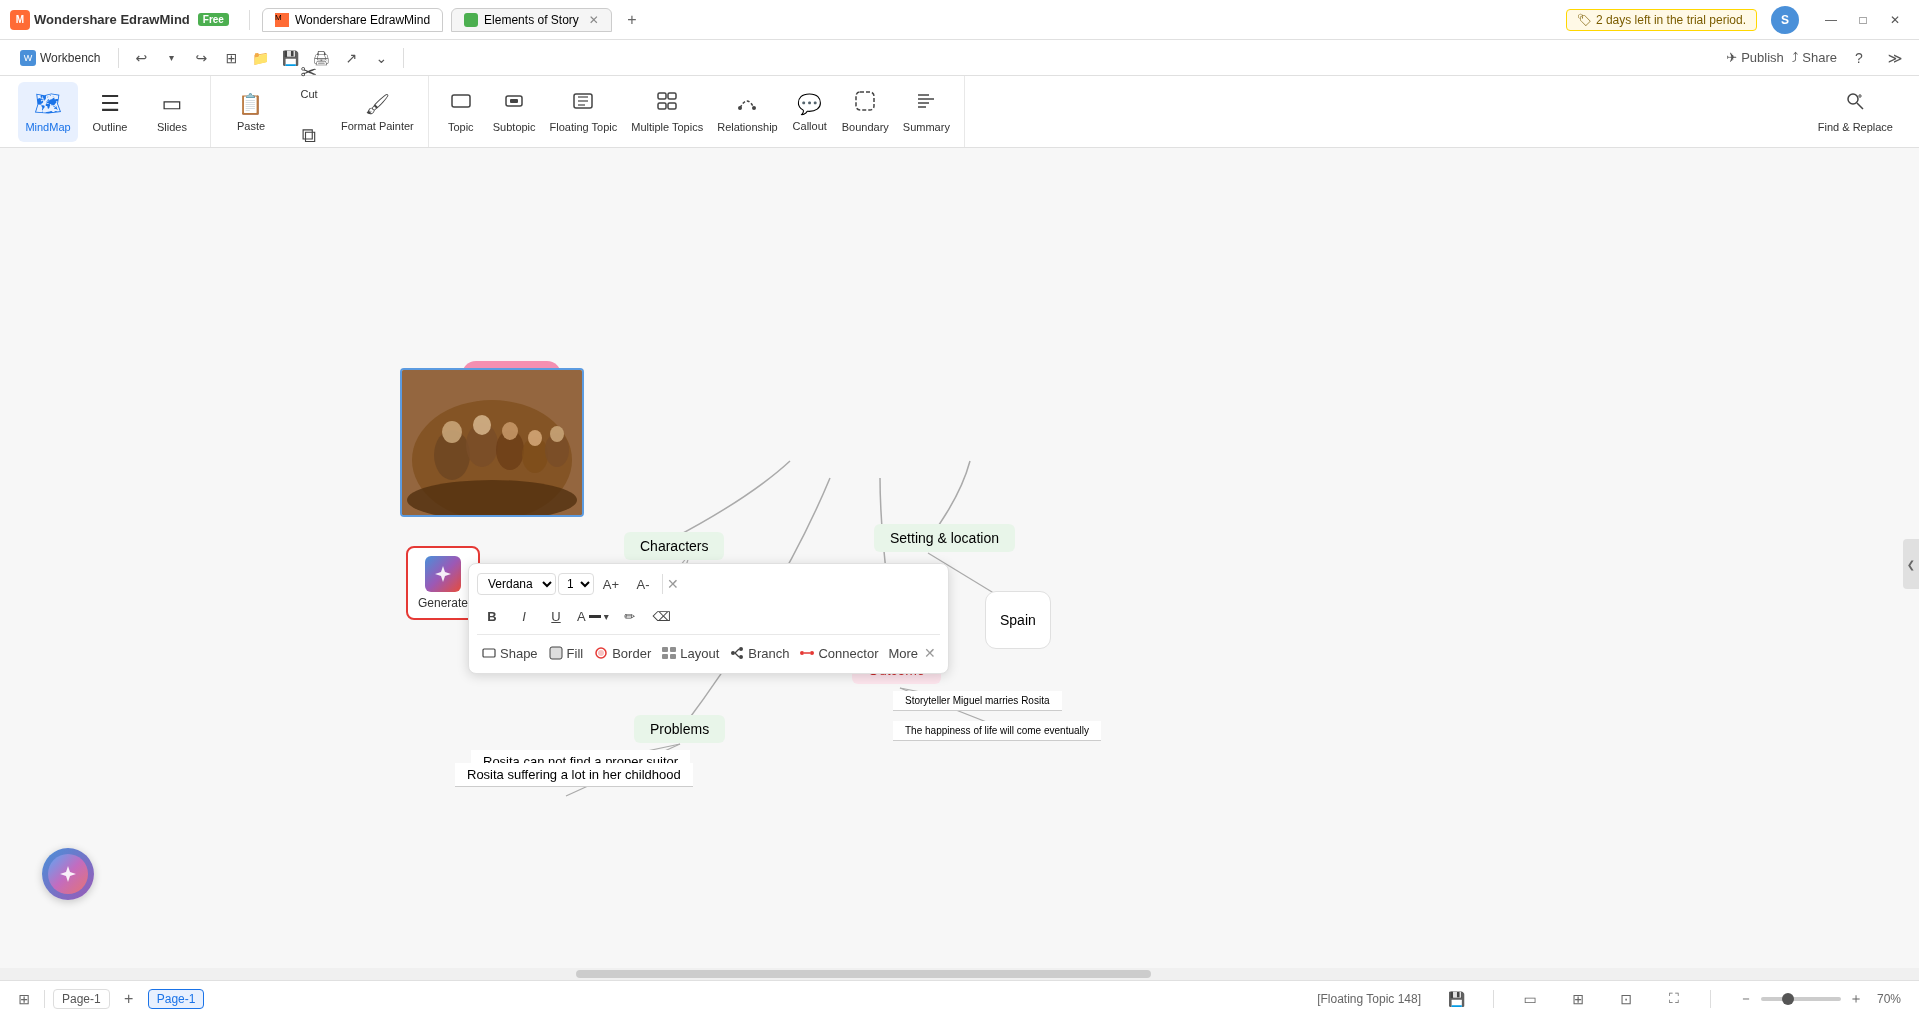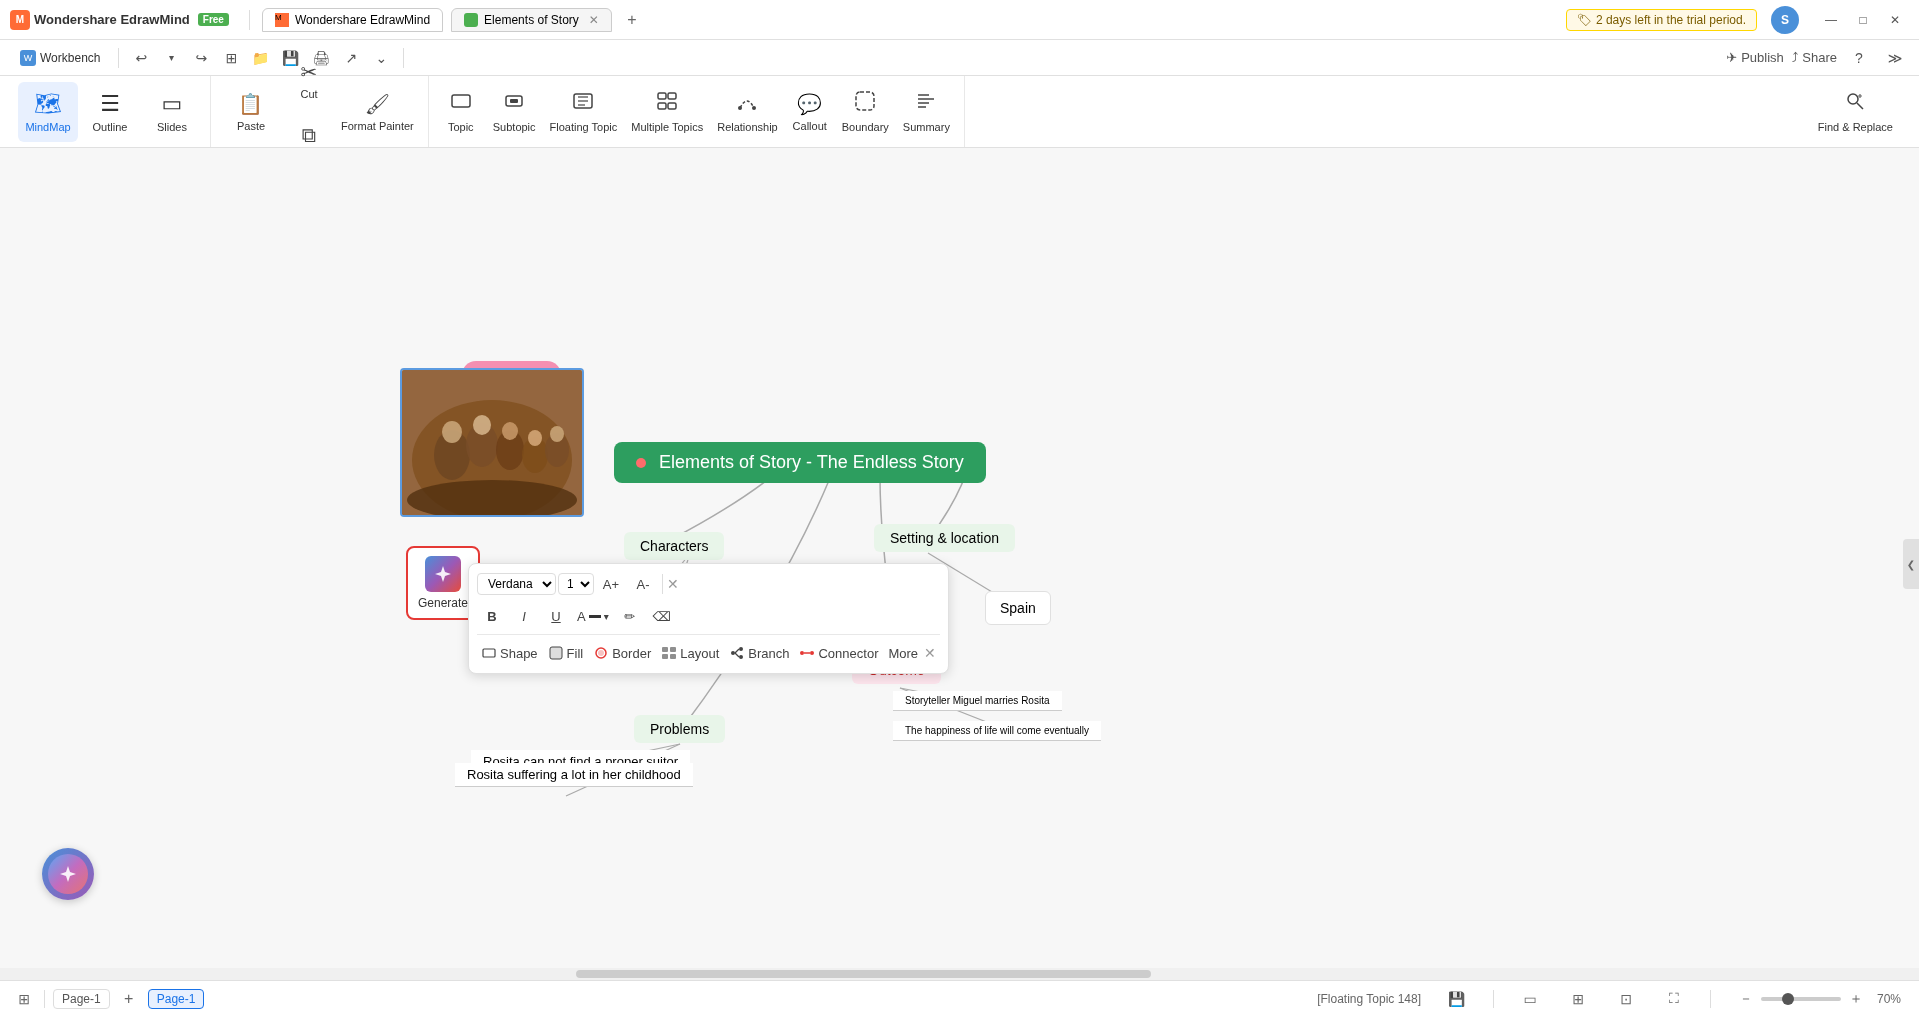--- a/index.html
+++ b/index.html
@@ -104,21 +104,21 @@
     .status-page-btn.active { background: #e8f0fe; border-color: #1a73e8; color: #1a73e8; }
     .status-sep { width: 1px; height: 18px; background: #ddd; }
     .status-right { margin-left: auto; display: flex; align-items: center; gap: 24px; }
     .zoom-control { display: flex; align-items: center; gap: 4px; }
     .zoom-btn { width: 22px; height: 22px; border: none; background: none; cursor: pointer; font-size: 14px; color: #666; border-radius: 3px; }
     .zoom-slider { width: 80px; -webkit-appearance: none; height: 4px; border-radius: 2px; background: #ccc; outline: none; cursor: pointer; }
     .zoom-slider::-webkit-slider-thumb { -webkit-appearance: none; width: 12px; height: 12px; border-radius: 50%; background: #555; cursor: pointer; }
     .status-icon-btn { width: 24px; height: 24px; border: none; background: none; cursor: pointer; border-radius: 3px; display: flex; align-items: center; justify-content: center; color: #666; font-size: 14px; }
 
     
-    .node-spain { position: absolute; background: #fff; border-radius: 6px; padding: 8px 14px; font-size: 14px; cursor: pointer; z-index: 5; border: 1px solid #e0e0e0; }
+    .node-spain { position: absolute; background: #fff; border-radius: 11px; padding: 20px 14px; font-size: 14px; cursor: pointer; z-index: 5; border: 1px solid #e0e0e0; }
 
     
     .ai-circle { position: absolute; width: 52px; height: 52px; border-radius: 50%; background: linear-gradient(135deg, #4a90d9, #9b59b6); display: flex; align-items: center; justify-content: center; cursor: pointer; box-shadow: 0 2px 8px rgba(0,0,0,0.2); z-index: 10; }
     .ai-circle-inner { width: 40px; height: 40px; border-radius: 50%; background: linear-gradient(135deg, #5ba8f5, #c36cbf, #e57373); display: flex; align-items: center; justify-content: center; }
   </style>
 </head>
 <body>
 
 <div id="titlebar">
   <div class="app-logo">
@@ -363,24 +363,20 @@
 
   <div class="node-generate" style="left:406px;top:398px;">
     <div class="generate-icon">
       <svg width="22" height="22" viewBox="0 0 22 22" fill="none">
         <path d="M11 3 L13 9 L19 11 L13 13 L11 19 L9 13 L3 11 L9 9 Z" fill="white" opacity="0.9"></path>
       </svg>
     </div>
     <span style="font-size:12px;color:#333;">Generate</span>
   </div>
 
-  <div class="node-main" style="left:614px;top:294px;">
-    <span style="display:inline-block;width:10px;height:10px;border-radius:50%;background:#ff6b6b;margin-right:8px;vertical-align:middle;"></span>
-    <span>Elements of Story - The Endless Story</span>
-  </div>
 
   <div class="node-topic" style="left:624px;top:376px;margin-top:8px;">
     <span>Characters</span>
   </div>
 
   <div class="node-topic" style="left:874px;top:376px; background:#e8f5e9;">
     <span>Setting &amp; location</span>
   </div>
 
   <div class="node-spain" style="left:985px;top:443px;">

